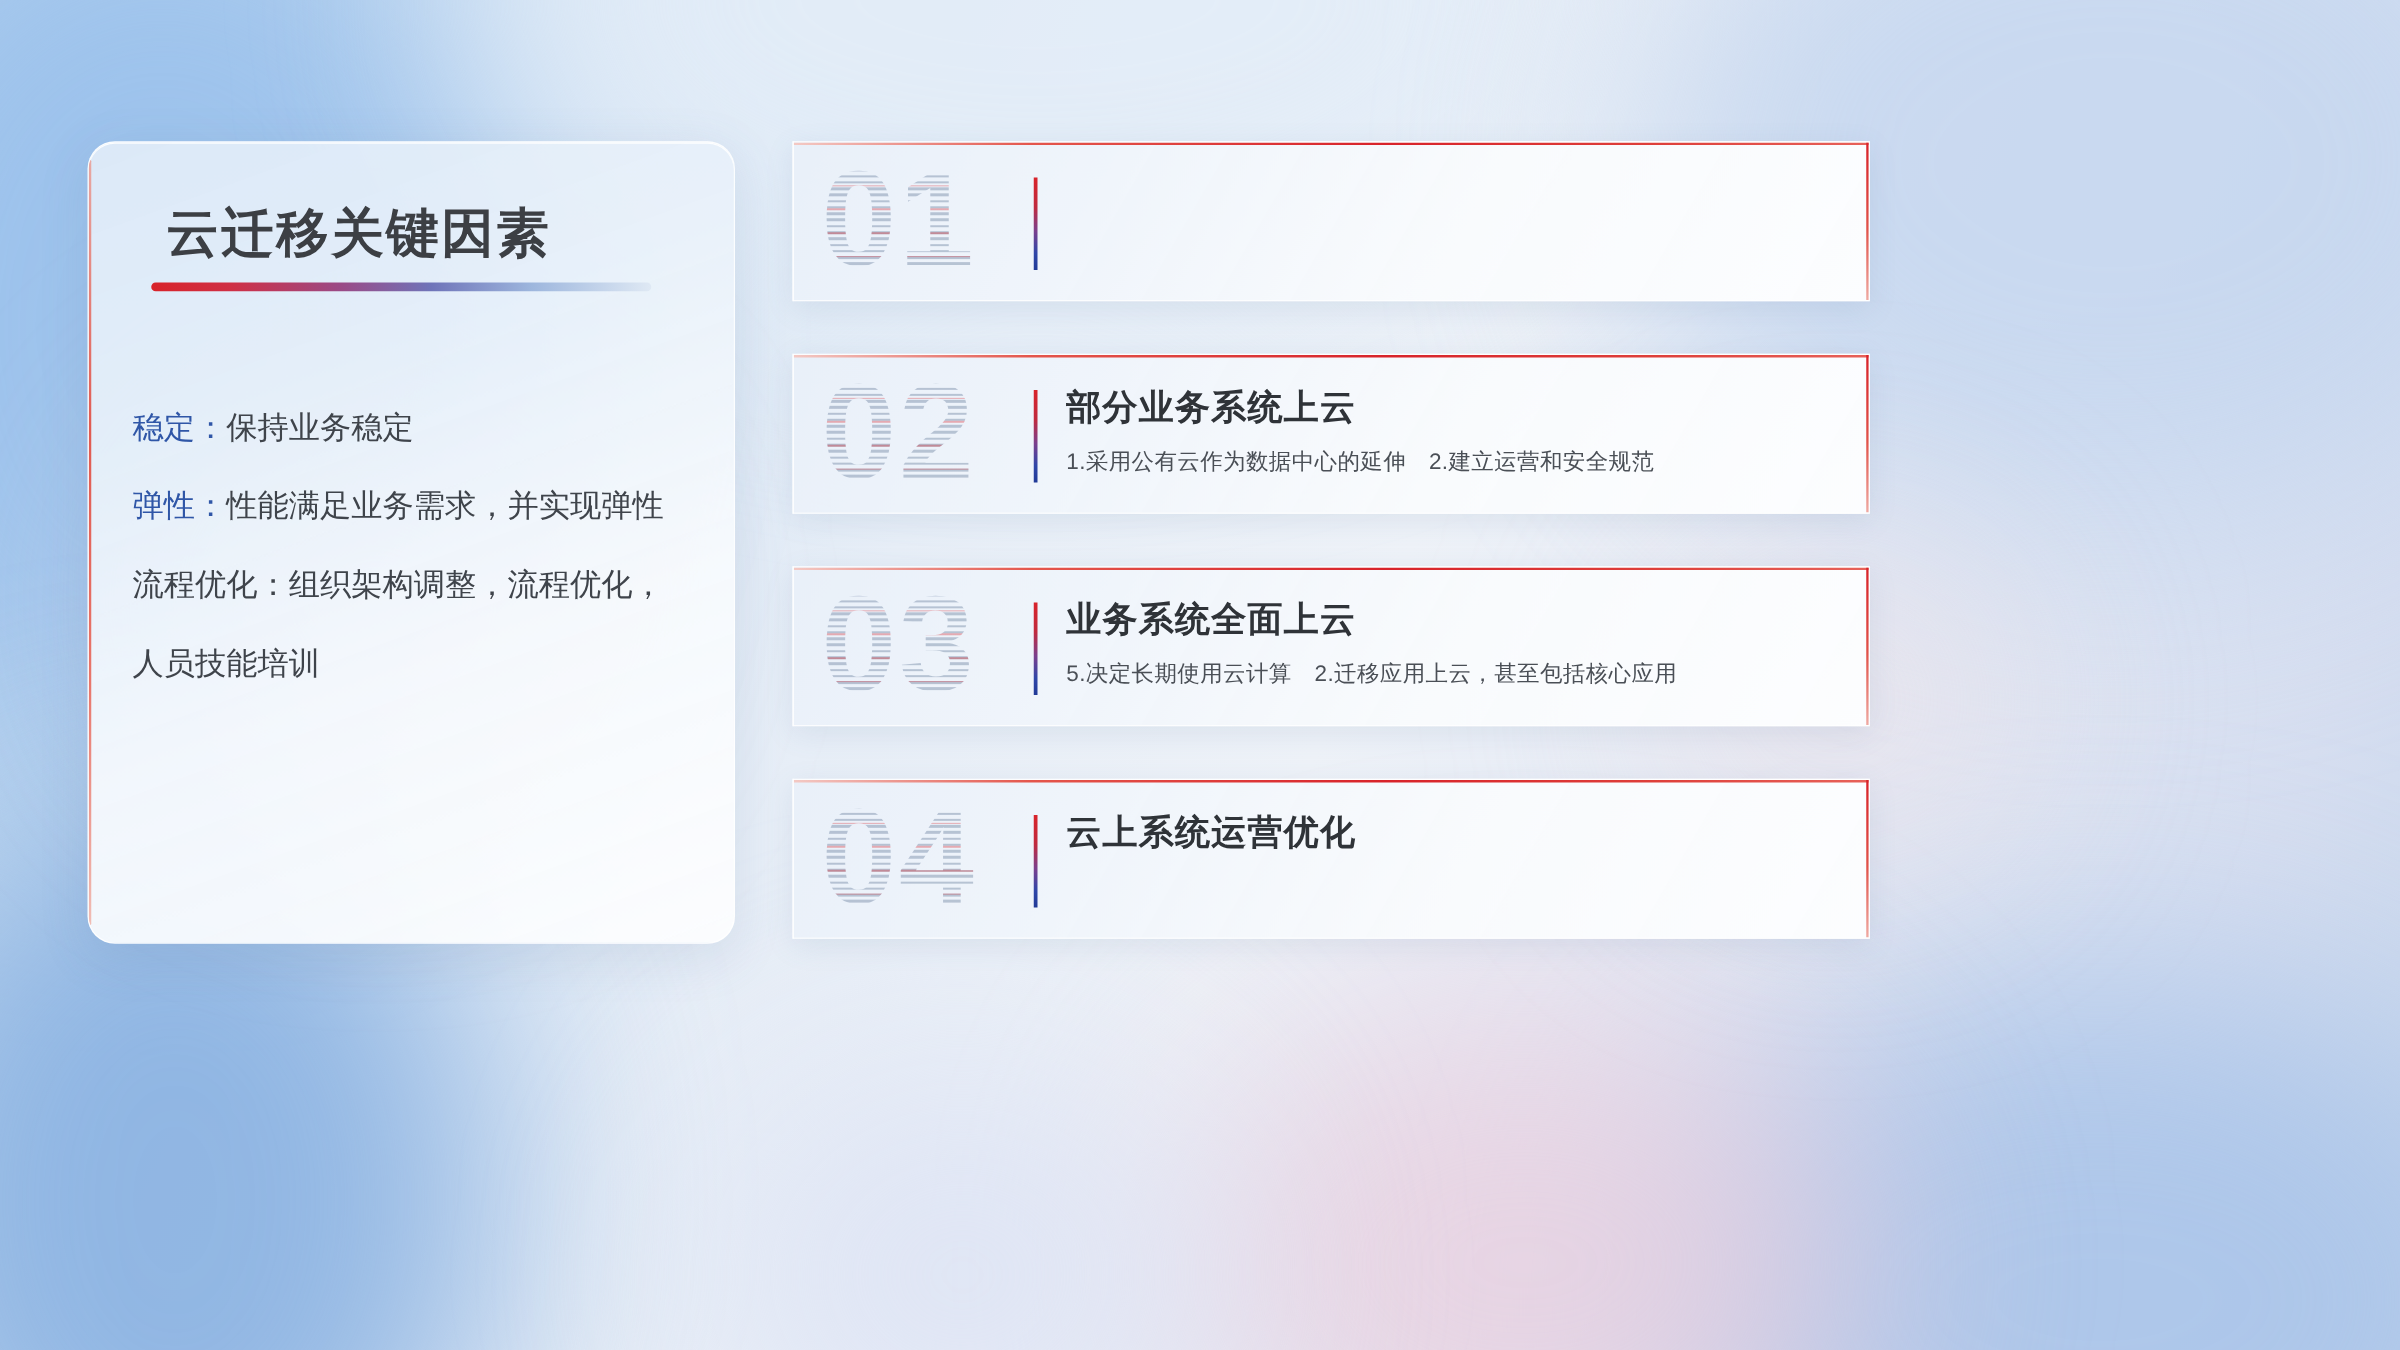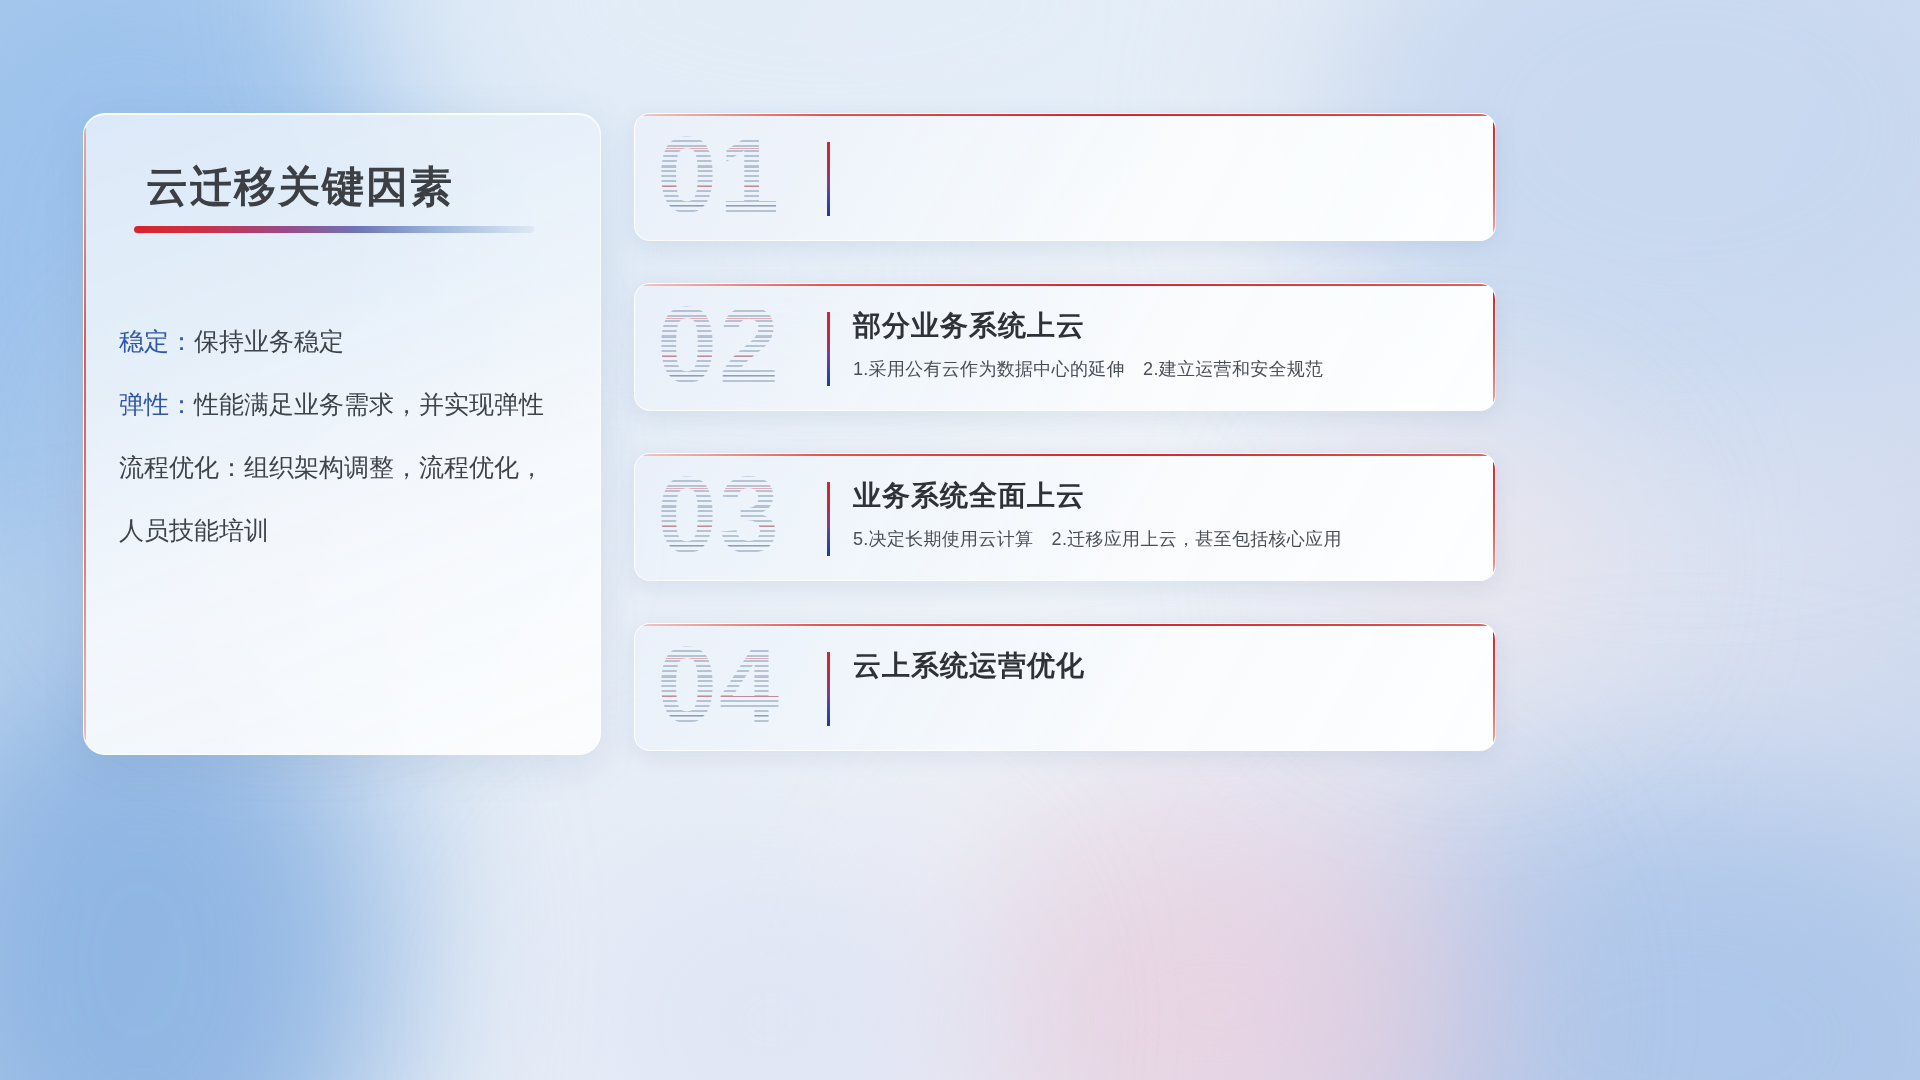--- a/index.html
+++ b/index.html
@@ -26,21 +26,21 @@
   .b6 { width:560px;height:420px; left:940px; bottom:-140px; background:rgba(232,206,222,.75); }
   .b7 { width:420px;height:360px; left:560px; bottom:-120px; background:rgba(220,226,244,.8); }
   .b8 { width:360px;height:300px; left:120px; top:330px; background:rgba(236,222,230,.55); }
   .b9 { width:300px;height:260px; right:300px; top:430px; background:rgba(240,224,228,.45); }
 
   
   #stage { position:absolute; inset:0; }
 
   
   #left-panel {
-    position:absolute; left:83px; top:113px; width:518px; height:642px;
+    position:absolute; left:70px; top:113px; width:518px; height:642px;
     border-radius:22px;
     background:linear-gradient(160deg, rgba(225,236,248,.92) 0%, rgba(234,242,250,.90) 30%, rgba(247,250,253,.92) 62%, rgba(252,253,254,.95) 100%);
     border:1px solid rgba(255,255,255,.85);
     box-shadow:0 10px 40px rgba(90,120,160,.14), inset 0 1px 0 rgba(255,255,255,.9);
     overflow:hidden;
   }
   #left-panel::before {
     content:""; position:absolute; left:0; top:14px; bottom:14px; width:2px;
     background:linear-gradient(180deg,#e8a9a4 0%, #e05b52 35%, #e8766b 68%, #f0bdb5 100%);
     border-radius:2px;
@@ -59,21 +59,21 @@
   .factor-line {
     font-size:25px; line-height:63px; color:#3f444b; white-space:nowrap;
   }
   .factor-line .lbl-blue { color:#2f56a7; }
   .factor-line .lbl-dark { color:#3f444b; }
 
   
   #cards { position:absolute; left:634px; top:113px; width:862px; }
   .step-card {
     position:relative; height:128px; margin-bottom:42px;
-    border-radius:16px; overflow:hidden;
+    border-radius:0; overflow:hidden;
     background:linear-gradient(120deg, rgba(233,240,249,.95) 0%, rgba(240,245,251,.95) 28%, rgba(249,251,253,.97) 60%, rgba(253,254,255,.98) 100%);
     box-shadow:0 6px 22px rgba(90,120,160,.13);
     border:1px solid rgba(255,255,255,.8);
   }
   .step-card::before {
     content:""; position:absolute; left:0; right:0; top:0; height:2px;
     background:linear-gradient(90deg,#f3c9c4 0%, #e4564c 22%, #d8232a 55%, #de3f3a 80%, #e7625a 100%);
   }
   .step-card::after {
     content:""; position:absolute; right:0; top:0; bottom:0; width:2px;

